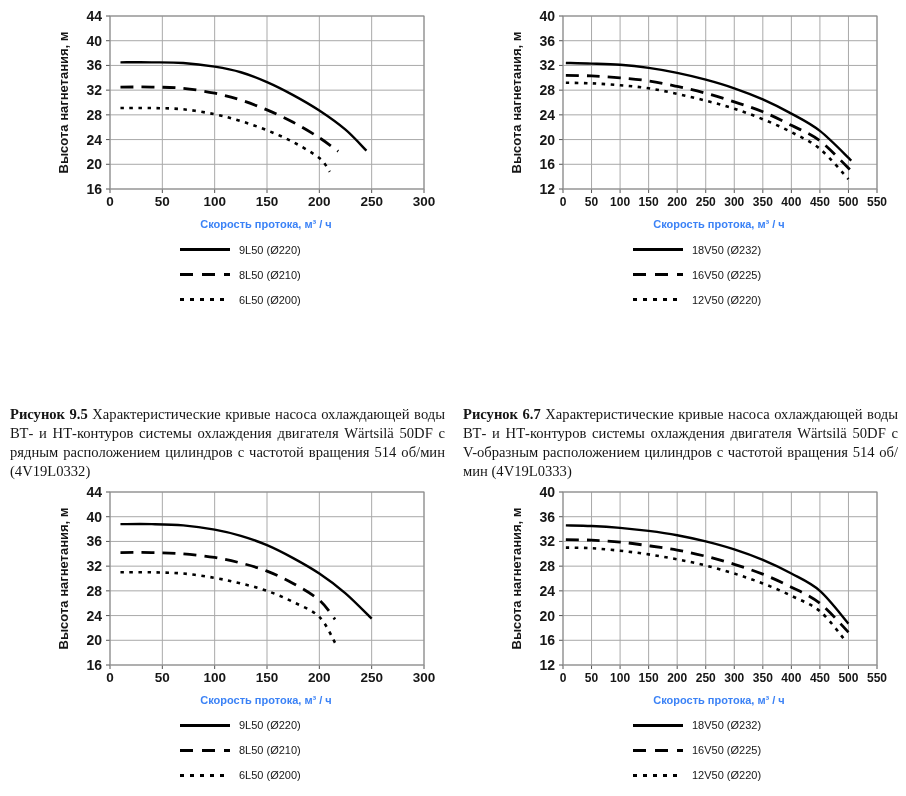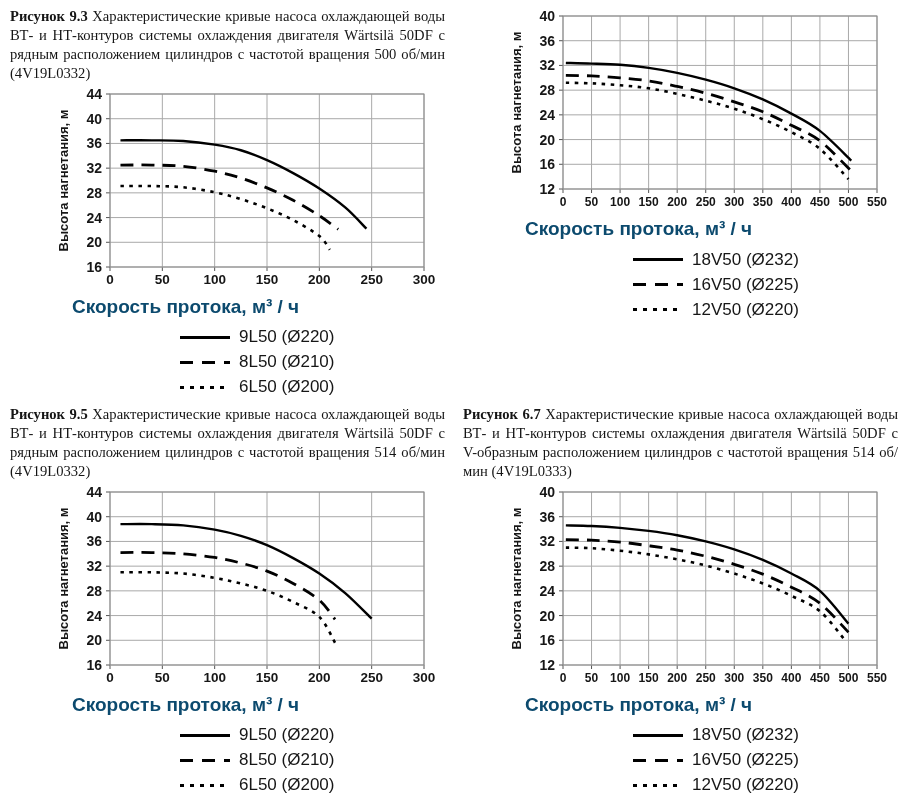--- a/index.html
+++ b/index.html
@@ -5,40 +5,36 @@
   html,body{margin:0;padding:0;background:#ffffff;}
   body{width:906px;height:796px;font-family:"Liberation Sans",sans-serif;color:#111;}
   .page{display:grid;grid-template-columns:453px 453px;width:906px;}
   .quad{box-sizing:border-box;height:398px;padding:7px 6px 0 10px;overflow:hidden;}
   .caption{font-family:"Liberation Serif",serif;font-size:14.6px;line-height:1.3;
            text-align:justify;color:#151515;margin:0 2px 3px 0;}
   .caption b{font-weight:bold;}
   svg.chart{display:block;margin-top:1px;}
   .tick{font-family:"Liberation Sans",sans-serif;font-weight:bold;fill:#161616;}
   .ylab{font-family:"Liberation Sans",sans-serif;font-weight:bold;font-size:13px;fill:#161616;}
-  .xlabel{box-sizing:border-box;width:450px;padding-left:62px;text-align:left;
-          font-weight:bold;font-size:19px;color:#0c4a6e;margin-top:4px;}
+  .xlabel{box-sizing:border-box;width:450px;padding-left:62px;text-align:center;
+          font-weight:bold;font-size:11px;color:#3b82f6;margin-top:4px;}
   .legend{margin:7px 0 0 170px;}
   .legend-row{display:flex;align-items:center;height:25px;}
   .sample{width:50px;margin-right:9px;flex:none;}
   .sample.solid{height:3px;background:#000;}
   .sample.dashed{height:3px;background:repeating-linear-gradient(90deg,#000 0 13px,transparent 13px 22px);}
   .sample.dotted{height:3px;background:repeating-linear-gradient(90deg,#000 0 4px,transparent 4px 10px);}
-  .legend-label{font-size:17px;color:#161616;white-space:nowrap;}
+  .legend-label{font-size:11px;color:#161616;white-space:nowrap;}
 </style>
 </head>
 <body>
 
 <div class="page">
 
   <section class="quad">
-    <p class="caption">
-      <b>Рисунок 9.3</b>
-      <span>Характеристические кривые насоса охлаждающей воды ВТ- и НТ-контуров системы охлаждения двигателя Wärtsilä 50DF с рядным расположением цилиндров с частотой вращения 500 об/мин (4V19L0332)</span>
-    </p>
     <svg class="chart" width="450" height="206" viewBox="0 0 450 206">
         <line x1="100" y1="8" x2="100" y2="181" stroke="#a9a9a9" stroke-width="1"></line>
         <line x1="100" y1="181" x2="100" y2="185" stroke="#555" stroke-width="1"></line>
         <text x="100" y="198" text-anchor="middle" font-size="13.5" class="tick">0</text>
         <line x1="152.33333333333331" y1="8" x2="152.33333333333331" y2="181" stroke="#a9a9a9" stroke-width="1"></line>
         <line x1="152.33333333333331" y1="181" x2="152.33333333333331" y2="185" stroke="#555" stroke-width="1"></line>
         <text x="152.33333333333331" y="198" text-anchor="middle" font-size="13.5" class="tick">50</text>
         <line x1="204.66666666666666" y1="8" x2="204.66666666666666" y2="181" stroke="#a9a9a9" stroke-width="1"></line>
         <line x1="204.66666666666666" y1="181" x2="204.66666666666666" y2="185" stroke="#555" stroke-width="1"></line>
         <text x="204.66666666666666" y="198" text-anchor="middle" font-size="13.5" class="tick">100</text>

